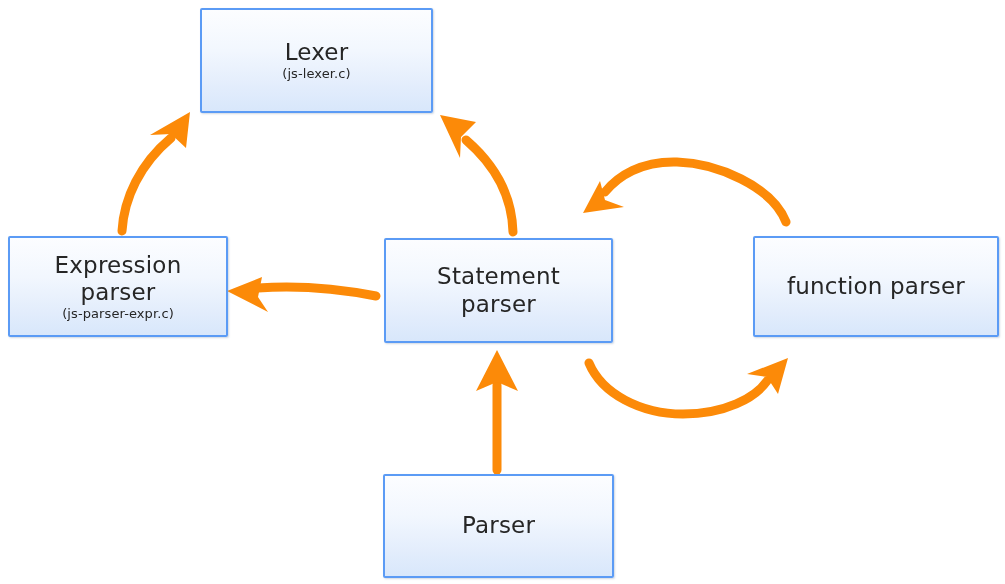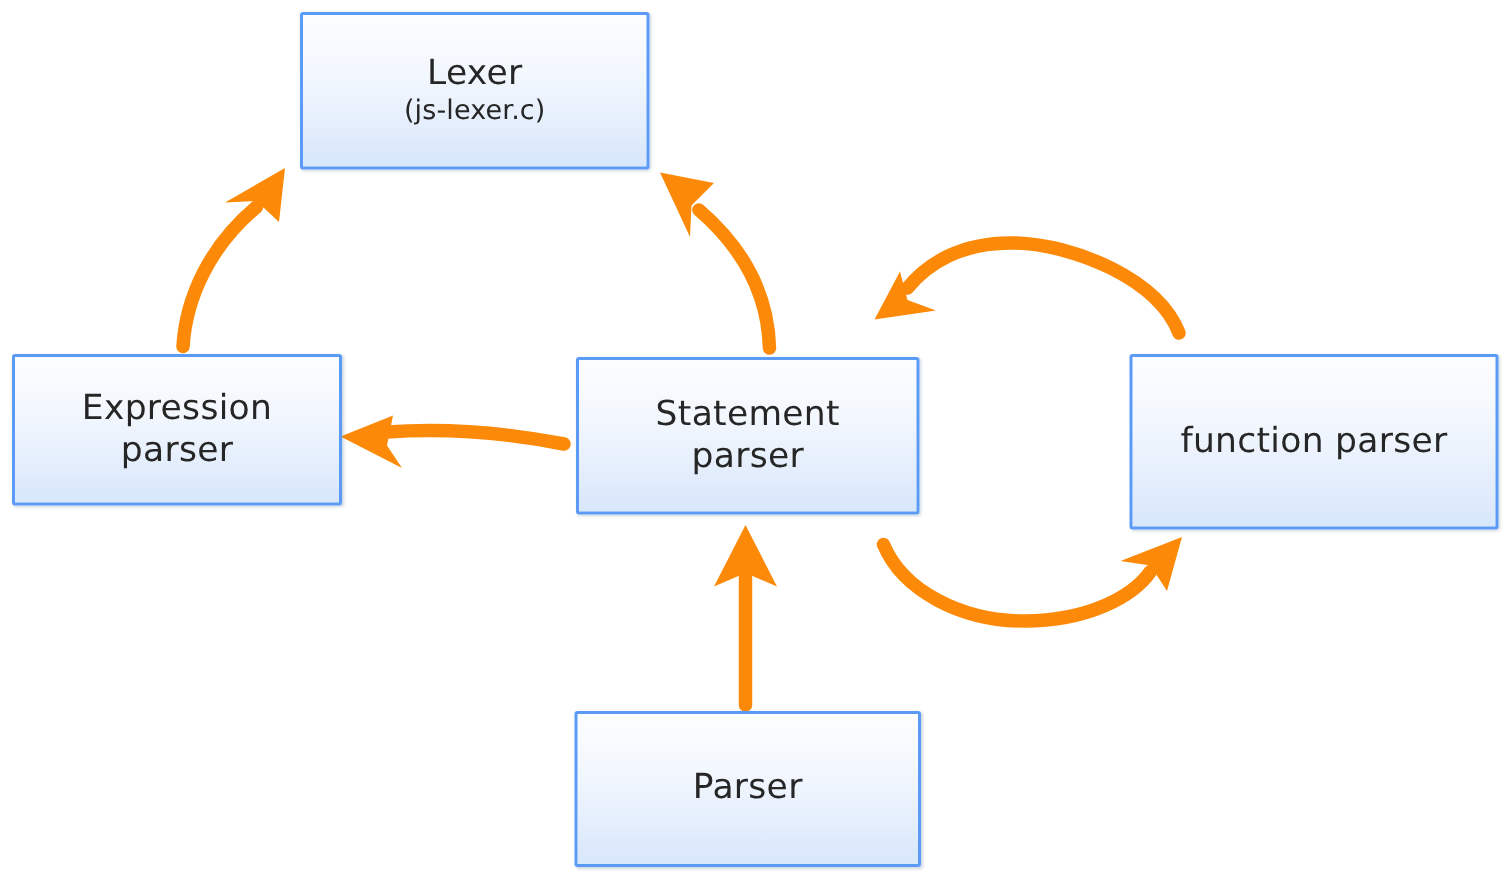--- a/index.html
+++ b/index.html
@@ -31,21 +31,21 @@
     text-align: center;
     color: #262626;
     line-height: 1.18;
   }
   .node-title {
     font-size: 23px;
     letter-spacing: 0.2px;
     white-space: pre-line;
   }
   .node-sub {
-    font-size: 18px;
+    font-size: 13px;
     letter-spacing: 0.1px;
   }
   #arrow-layer {
     position: absolute;
     left: 0;
     top: 0;
     width: 1005px;
     height: 584px;
     pointer-events: none;
   }
@@ -99,28 +99,29 @@
   </svg>
 
   <div class="node-box" style="left:200px; top:8px; width:233px; height:105px;">
     <div class="node-title">Lexer</div>
     <div class="node-sub">(js-lexer.c)</div>
   </div>
 
   <div class="node-box" style="left:8px; top:236px; width:220px; height:101px;">
     <div class="node-title">Expression
 parser</div>
+    <div class="node-sub">(js-parser-expr.c)</div>
   </div>
 
   <div class="node-box" style="left:384px; top:238px; width:229px; height:105px;">
     <div class="node-title">Statement
 parser</div>
   </div>
 
-  <div class="node-box" style="left:753px; top:236px; width:246px; height:117px;">
+  <div class="node-box" style="left:753px; top:236px; width:246px; height:101px;">
     <div class="node-title">function parser</div>
   </div>
 
   <div class="node-box" style="left:383px; top:474px; width:231px; height:104px;">
     <div class="node-title">Parser</div>
   </div>
 
 </div>
 
 </body></html>

